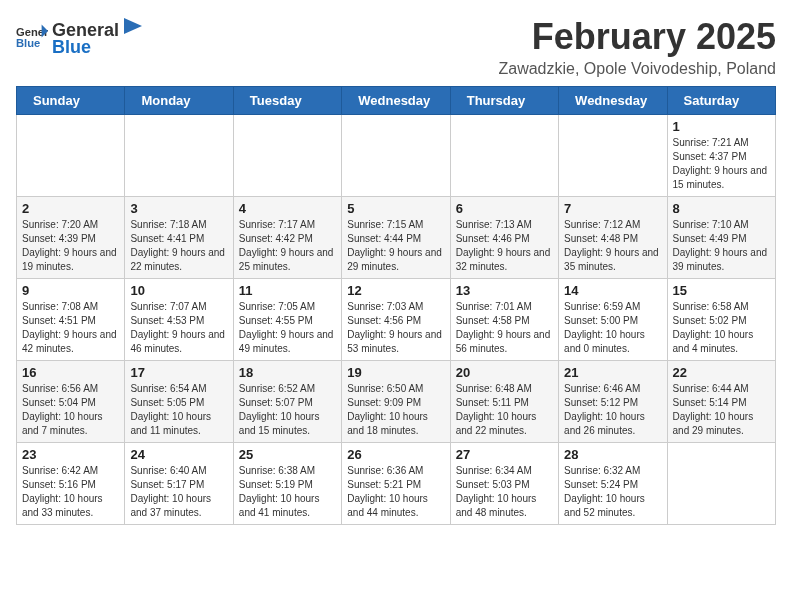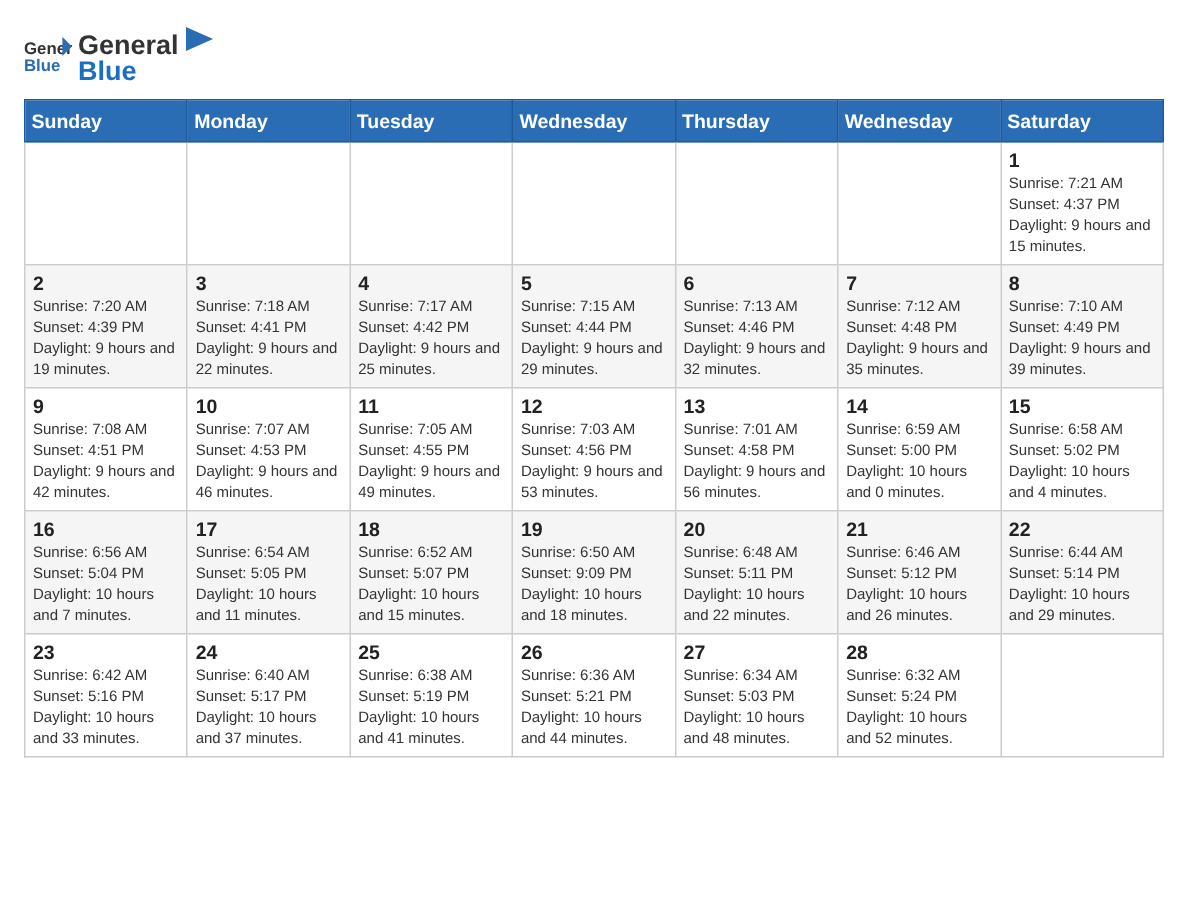--- a/index.html
+++ b/index.html
@@ -32,21 +32,21 @@
     .location-title { font-size: 16px; color: #555; margin-top: 2px; }
     .calendar-table {
       width: 100%;
       border-collapse: collapse;
       border: 1px solid #ccc;
       font-size: 11px;
     }
     .calendar-table th {
       background-color: #2a6db5;
       color: white;
-      padding: 6px 4px;
+      padding: 6px 16px;
       text-align: left;
       font-size: 13px;
       font-weight: bold;
       border: 1px solid #1e5a9a;
     }
     .calendar-table td {
       border: 1px solid #ccc;
       vertical-align: top;
       padding: 4px 5px;
       width: calc(100% / 7);
@@ -82,20 +82,24 @@
     <div>
       <div style="display:flex; align-items:baseline; gap:0;">
         <span class="logo-text-general">General</span>
         <svg width="22" height="20" viewBox="0 0 22 20" style="margin: 0 1px;">
           <polygon points="4,2 22,10 4,18" fill="#2a6db5"></polygon>
         </svg>
       </div>
       <div class="logo-text-blue" style="margin-top:-4px;">Blue</div>
     </div>
   </div>
+  <div class="title-area">
+    <div class="month-title">February 2025</div>
+    <div class="location-title">Zawadzkie, Opole Voivodeship, Poland</div>
+  </div>
 </div>
 
 <table class="calendar-table">
   <thead>
     <tr>
     <th>Sunday</th>
         <th>Monday</th>
         <th>Tuesday</th>
         <th>Wednesday</th>
         <th>Thursday</th>

